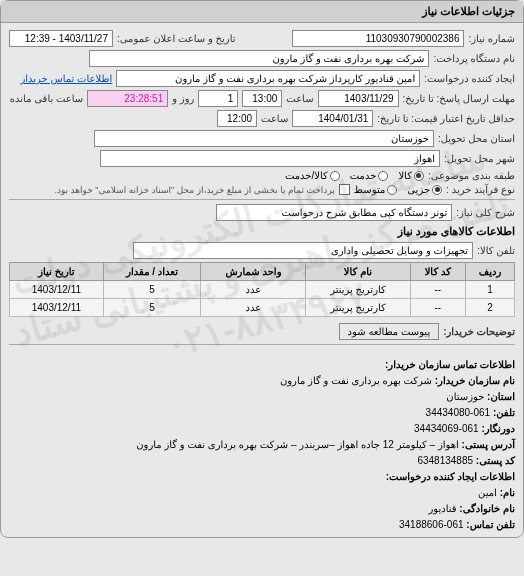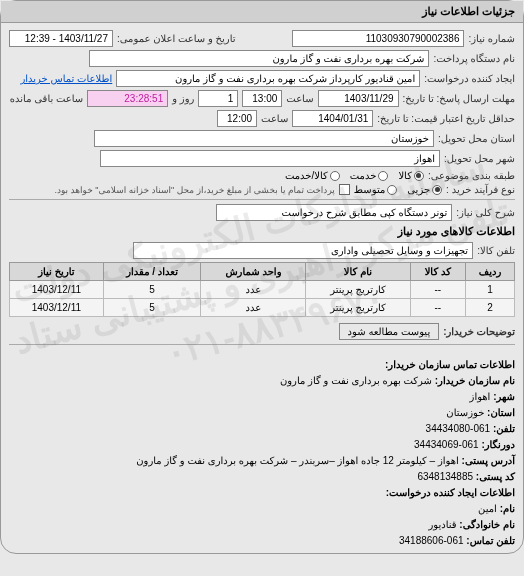--- a/index.html
+++ b/index.html
@@ -21,21 +21,21 @@
     font-weight: bold;
     pointer-events: none;
     z-index: 100;
     white-space: nowrap;
     text-align: center;
     line-height: 1.4;
   }
   .container {
     background: #e8e8e8;
     border: 1px solid #999;
-    border-radius: 16px;
+    border-radius: 8px;
     position: relative;
   }
   .header-bar {
     background: #d0d0d0;
     padding: 4px 8px;
     border-bottom: 1px solid #999;
     font-weight: bold;
   }
   .section {
     padding: 4px 8px;
@@ -301,21 +301,20 @@
       <span class="label" style="font-weight:bold">توضیحات خریدار:</span>
       <button class="btn">پیوست مطالعه شود</button>
     </div>
 
     <hr class="sep">
   </div>
 
   <div class="info-block">
     <div class="bold">اطلاعات تماس سازمان خریدار:</div>
     <div><span class="bold">نام سازمان خریدار:</span> <span>شرکت بهره برداری نفت و گاز مارون</span></div>
-    <div><span class="bold">شهر:</span> <span>اهواز</span></div>
     <div><span class="bold">استان:</span> <span>خوزستان</span></div>
     <div><span class="bold">تلفن:</span> <span>061-34434080</span></div>
     <div><span class="bold">دورنگار:</span> <span>061-34434069</span></div>
     <div><span class="bold">آدرس پستی:</span> <span>اهواز – کیلومتر 12 جاده اهواز –سربندر – شرکت بهره برداری نفت و گاز مارون</span></div>
     <div><span class="bold">کد پستی:</span> <span>6348134885</span></div>
     <div class="bold">اطلاعات ایجاد کننده درخواست:</div>
     <div><span class="bold">نام:</span> <span>امین</span></div>
     <div><span class="bold">نام خانوادگی:</span> <span>قنادیور</span></div>
     <div><span class="bold">تلفن تماس:</span> <span>061-34188606</span></div>
   </div>

